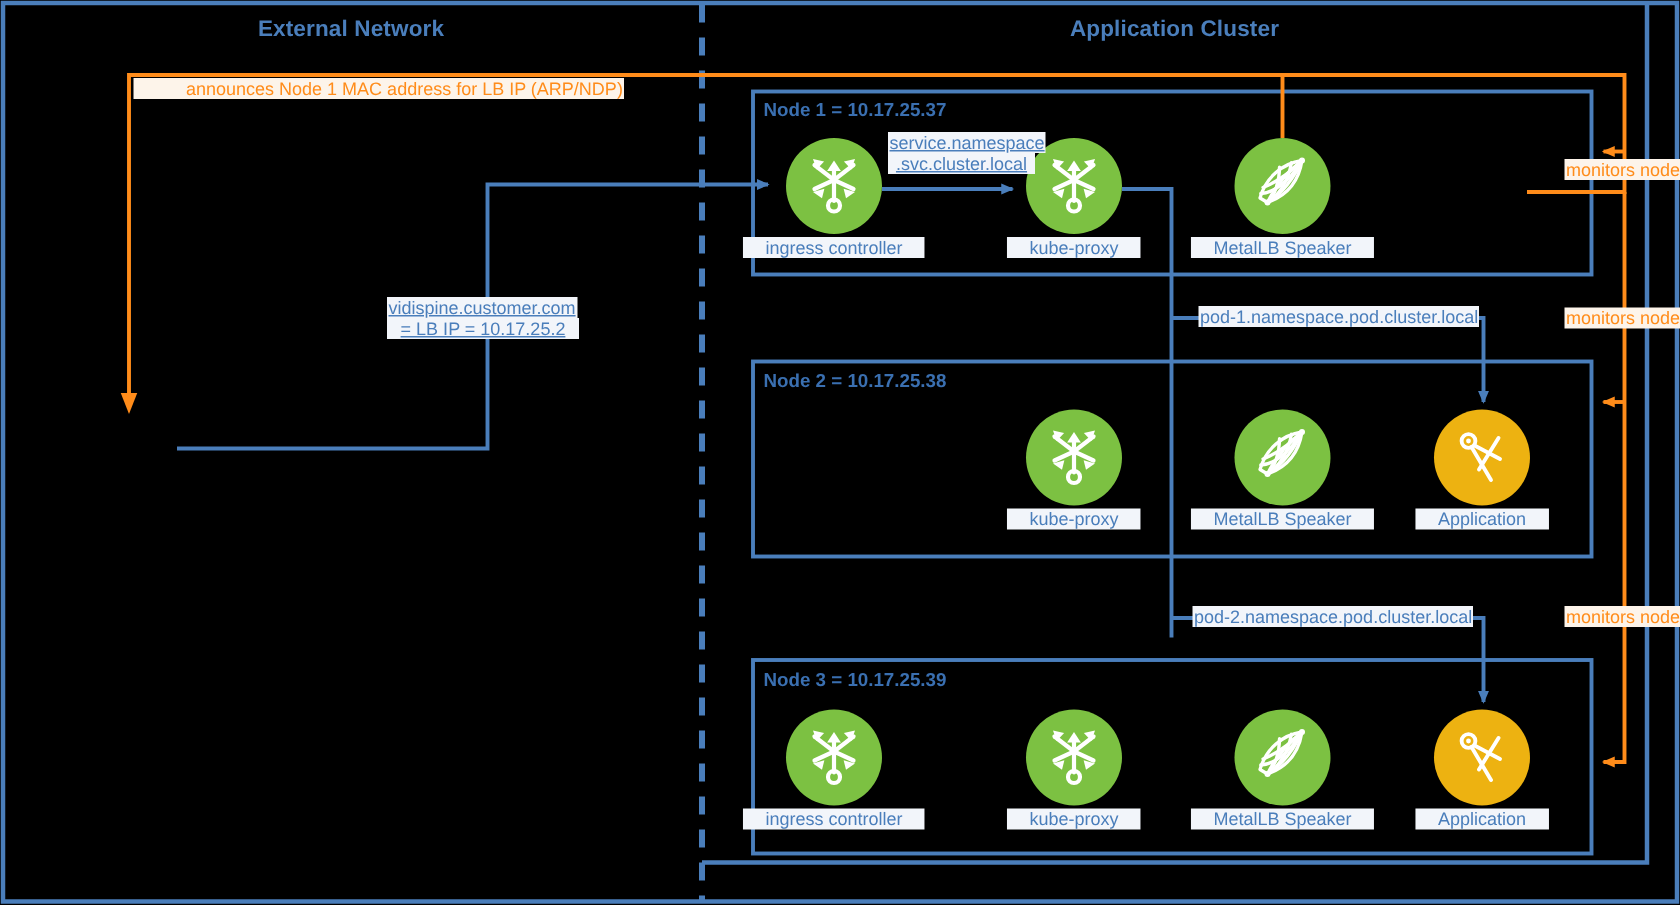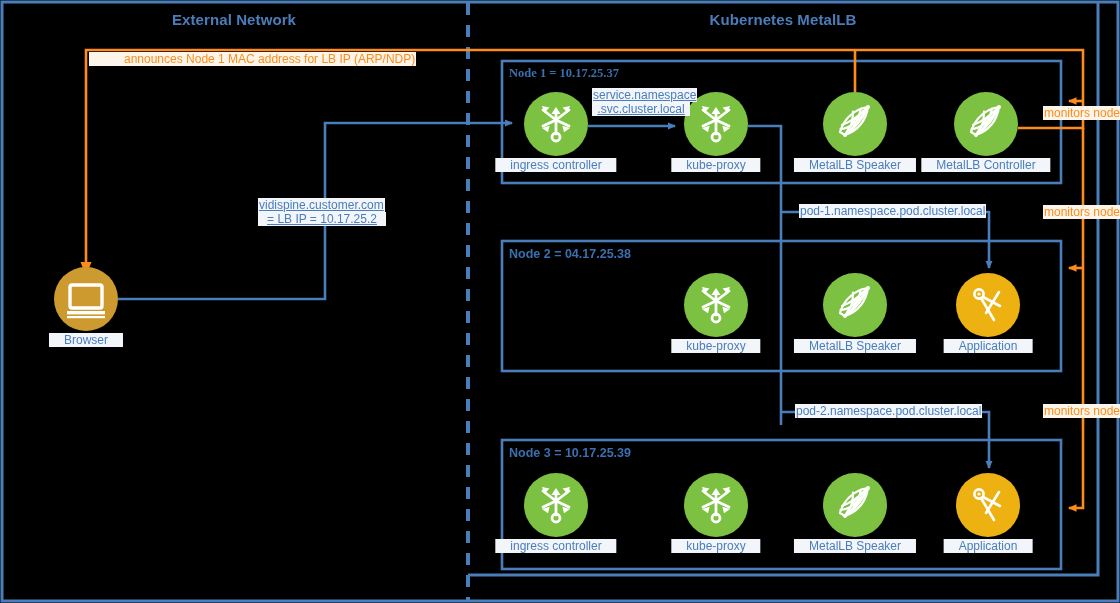--- a/index.html
+++ b/index.html
@@ -80,35 +80,26 @@
     <line x1="588" y1="126" x2="675" y2="126" stroke="#4a7ebb" stroke-width="2.6" marker-end="url(#bArrow)"></line>
 
     <polyline points="748,126 781,126 781,425" fill="none" stroke="#4a7ebb" stroke-width="2.6"></polyline>
 
     <polyline points="781,212 989,212 989,268" fill="none" stroke="#4a7ebb" stroke-width="2.6" marker-end="url(#bArrow)"></polyline>
 
     <polyline points="781,412 989,412 989,468" fill="none" stroke="#4a7ebb" stroke-width="2.6" marker-end="url(#bArrow)"></polyline>
   </svg>
 
   <div class="zone-title" style="left:0;top:11px;width:468px;">External Network</div>
-  <div class="zone-title" style="left:468px;top:11px;width:630px;">Kubernetes MetalLB</div>
-
-  <div class="node-title" style="left:509px;top:66px;font-family:Liberation Serif, serif;">Node 1 = 10.17.25.37</div>
-  <div class="node-title" style="left:509px;top:247px;">Node 2 = 04.17.25.38</div>
+  <div class="zone-title" style="left:468px;top:11px;width:630px;">Application Cluster</div>
+
+  <div class="node-title" style="left:509px;top:66px;">Node 1 = 10.17.25.37</div>
+  <div class="node-title" style="left:509px;top:247px;">Node 2 = 10.17.25.38</div>
   <div class="node-title" style="left:509px;top:446px;">Node 3 = 10.17.25.39</div>
 
-  <div class="icon-wrap" style="left:54px;top:267px;">
-    <div class="icon-circle gold"></div>
-    <svg class="icon-glyph" viewBox="0 0 64 64">
-      <rect x="16" y="18" width="32" height="23" rx="2" fill="none" stroke="#ffffff" stroke-width="3.4"></rect>
-      <rect x="13" y="44" width="38" height="3.4" fill="#ffffff"></rect>
-      <rect x="13" y="49" width="38" height="2.2" fill="#ffffff"></rect>
-    </svg>
-    <div class="node-cap">Browser</div>
-  </div>
 
   <div class="icon-wrap" style="left:524px;top:92px;">
     <div class="icon-circle green"></div>
     <svg class="icon-glyph" viewBox="0 0 64 64">
       <g fill="none" stroke="#ffffff" stroke-width="2.8" stroke-linecap="round">
         <path d="M32 42 L32 19"></path>
         <path d="M32 28 L19 18"></path>
           <path d="M32 28 L45 18"></path>
         <path d="M32 28 L19 34"></path>
           <path d="M32 28 L45 34"></path>
@@ -154,162 +145,145 @@
         <path d="M17.5 37 C25 37 36 30 45 15"></path>
         <path d="M30 19.5 C30 29 27 38 22 43"></path>
         <path d="M38 16.5 C36 27 31 37 22 43"></path>
       </g>
       <circle cx="45" cy="15" r="2" fill="#ffffff"></circle>
       <circle cx="22" cy="43" r="2" fill="#ffffff"></circle>
     </svg>
     <div class="node-cap">MetalLB Speaker</div>
   </div>
 
-  <div class="icon-wrap" style="left:954px;top:92px;">
+
+  <div class="icon-wrap" style="left:684px;top:273px;">
+    <div class="icon-circle green"></div>
+    <svg class="icon-glyph" viewBox="0 0 64 64">
+      <g fill="none" stroke="#ffffff" stroke-width="2.8" stroke-linecap="round">
+        <path d="M32 42 L32 19"></path>
+        <path d="M32 28 L19 18"></path>
+          <path d="M32 28 L45 18"></path>
+        <path d="M32 28 L19 34"></path>
+          <path d="M32 28 L45 34"></path>
+      </g>
+      <path d="M32 15 l4.6 7 h-9.2 z" fill="#ffffff"></path>
+      <path d="M18 14 l7.4 1.6 l-5 5.4 z" fill="#ffffff"></path>
+      <path d="M46 14 l-7.4 1.6 l5 5.4 z" fill="#ffffff"></path>
+      <path d="M18 36 l7.6 -2.2 l-1.6 6.4 z" fill="#ffffff"></path>
+      <path d="M46 36 l-7.6 -2.2 l1.6 6.4 z" fill="#ffffff"></path>
+      <circle cx="32" cy="45" r="4" fill="none" stroke="#ffffff" stroke-width="2.8"></circle>
+    </svg>
+    <div class="node-cap">kube-proxy</div>
+  </div>
+
+  <div class="icon-wrap" style="left:823px;top:273px;">
     <div class="icon-circle green"></div>
     <svg class="icon-glyph" viewBox="0 0 64 64">
       <g fill="none" stroke="#ffffff" stroke-width="2.2" stroke-linecap="round" stroke-linejoin="round">
         <path d="M17 40 C21 26 32 17 45 15 C43 28 36 38 22 43 Z"></path>
         <path d="M45 15 C36 22 28 31 22 43"></path>
         <path d="M19 33 C27 30 36 24 45 15"></path>
         <path d="M22 43 C30 38 38 30 45 15"></path>
         <path d="M17.5 37 C25 37 36 30 45 15"></path>
         <path d="M30 19.5 C30 29 27 38 22 43"></path>
         <path d="M38 16.5 C36 27 31 37 22 43"></path>
       </g>
       <circle cx="45" cy="15" r="2" fill="#ffffff"></circle>
       <circle cx="22" cy="43" r="2" fill="#ffffff"></circle>
     </svg>
-    <div class="node-cap">MetalLB Controller</div>
-  </div>
-
-  <div class="icon-wrap" style="left:684px;top:273px;">
+    <div class="node-cap">MetalLB Speaker</div>
+  </div>
+
+  <div class="icon-wrap" style="left:956px;top:273px;">
+    <div class="icon-circle yellow"></div>
+    <svg class="icon-glyph" viewBox="0 0 64 64">
+      <g fill="none" stroke="#ffffff" stroke-width="2.6" stroke-linecap="round" stroke-linejoin="round">
+        <circle cx="23" cy="21" r="4.6"></circle>
+        <path d="M25 25 L38 47"></path>
+        <path d="M27 24 L44 33"></path>
+        <path d="M43 19 L30 40"></path>
+      </g>
+      <circle cx="23" cy="21" r="1.6" fill="#ffffff"></circle>
+    </svg>
+    <div class="node-cap">Application</div>
+  </div>
+
+  <div class="icon-wrap" style="left:524px;top:473px;">
+    <div class="icon-circle green"></div>
+    <svg class="icon-glyph" viewBox="0 0 64 64">
+      <g fill="none" stroke="#ffffff" stroke-width="2.8" stroke-linecap="round">
+        <path d="M32 42 L32 19"></path>
+        <path d="M32 28 L19 18"></path>
+          <path d="M32 28 L45 18"></path>
+        <path d="M32 28 L19 34"></path>
+          <path d="M32 28 L45 34"></path>
+      </g>
+      <path d="M32 15 l4.6 7 h-9.2 z" fill="#ffffff"></path>
+      <path d="M18 14 l7.4 1.6 l-5 5.4 z" fill="#ffffff"></path>
+      <path d="M46 14 l-7.4 1.6 l5 5.4 z" fill="#ffffff"></path>
+      <path d="M18 36 l7.6 -2.2 l-1.6 6.4 z" fill="#ffffff"></path>
+      <path d="M46 36 l-7.6 -2.2 l1.6 6.4 z" fill="#ffffff"></path>
+      <circle cx="32" cy="45" r="4" fill="none" stroke="#ffffff" stroke-width="2.8"></circle>
+    </svg>
+    <div class="node-cap">ingress controller</div>
+  </div>
+
+  <div class="icon-wrap" style="left:684px;top:473px;">
     <div class="icon-circle green"></div>
     <svg class="icon-glyph" viewBox="0 0 64 64">
       <g fill="none" stroke="#ffffff" stroke-width="2.8" stroke-linecap="round">
         <path d="M32 42 L32 19"></path>
         <path d="M32 28 L19 18"></path>
           <path d="M32 28 L45 18"></path>
         <path d="M32 28 L19 34"></path>
           <path d="M32 28 L45 34"></path>
       </g>
       <path d="M32 15 l4.6 7 h-9.2 z" fill="#ffffff"></path>
       <path d="M18 14 l7.4 1.6 l-5 5.4 z" fill="#ffffff"></path>
       <path d="M46 14 l-7.4 1.6 l5 5.4 z" fill="#ffffff"></path>
       <path d="M18 36 l7.6 -2.2 l-1.6 6.4 z" fill="#ffffff"></path>
       <path d="M46 36 l-7.6 -2.2 l1.6 6.4 z" fill="#ffffff"></path>
       <circle cx="32" cy="45" r="4" fill="none" stroke="#ffffff" stroke-width="2.8"></circle>
     </svg>
     <div class="node-cap">kube-proxy</div>
   </div>
 
-  <div class="icon-wrap" style="left:823px;top:273px;">
+  <div class="icon-wrap" style="left:823px;top:473px;">
     <div class="icon-circle green"></div>
     <svg class="icon-glyph" viewBox="0 0 64 64">
       <g fill="none" stroke="#ffffff" stroke-width="2.2" stroke-linecap="round" stroke-linejoin="round">
         <path d="M17 40 C21 26 32 17 45 15 C43 28 36 38 22 43 Z"></path>
         <path d="M45 15 C36 22 28 31 22 43"></path>
         <path d="M19 33 C27 30 36 24 45 15"></path>
         <path d="M22 43 C30 38 38 30 45 15"></path>
         <path d="M17.5 37 C25 37 36 30 45 15"></path>
         <path d="M30 19.5 C30 29 27 38 22 43"></path>
         <path d="M38 16.5 C36 27 31 37 22 43"></path>
       </g>
       <circle cx="45" cy="15" r="2" fill="#ffffff"></circle>
       <circle cx="22" cy="43" r="2" fill="#ffffff"></circle>
     </svg>
     <div class="node-cap">MetalLB Speaker</div>
   </div>
 
-  <div class="icon-wrap" style="left:956px;top:273px;">
+  <div class="icon-wrap" style="left:956px;top:473px;">
     <div class="icon-circle yellow"></div>
     <svg class="icon-glyph" viewBox="0 0 64 64">
       <g fill="none" stroke="#ffffff" stroke-width="2.6" stroke-linecap="round" stroke-linejoin="round">
         <circle cx="23" cy="21" r="4.6"></circle>
         <path d="M25 25 L38 47"></path>
         <path d="M27 24 L44 33"></path>
         <path d="M43 19 L30 40"></path>
       </g>
       <circle cx="23" cy="21" r="1.6" fill="#ffffff"></circle>
     </svg>
     <div class="node-cap">Application</div>
   </div>
 
-  <div class="icon-wrap" style="left:524px;top:473px;">
-    <div class="icon-circle green"></div>
-    <svg class="icon-glyph" viewBox="0 0 64 64">
-      <g fill="none" stroke="#ffffff" stroke-width="2.8" stroke-linecap="round">
-        <path d="M32 42 L32 19"></path>
-        <path d="M32 28 L19 18"></path>
-          <path d="M32 28 L45 18"></path>
-        <path d="M32 28 L19 34"></path>
-          <path d="M32 28 L45 34"></path>
-      </g>
-      <path d="M32 15 l4.6 7 h-9.2 z" fill="#ffffff"></path>
-      <path d="M18 14 l7.4 1.6 l-5 5.4 z" fill="#ffffff"></path>
-      <path d="M46 14 l-7.4 1.6 l5 5.4 z" fill="#ffffff"></path>
-      <path d="M18 36 l7.6 -2.2 l-1.6 6.4 z" fill="#ffffff"></path>
-      <path d="M46 36 l-7.6 -2.2 l1.6 6.4 z" fill="#ffffff"></path>
-      <circle cx="32" cy="45" r="4" fill="none" stroke="#ffffff" stroke-width="2.8"></circle>
-    </svg>
-    <div class="node-cap">ingress controller</div>
-  </div>
-
-  <div class="icon-wrap" style="left:684px;top:473px;">
-    <div class="icon-circle green"></div>
-    <svg class="icon-glyph" viewBox="0 0 64 64">
-      <g fill="none" stroke="#ffffff" stroke-width="2.8" stroke-linecap="round">
-        <path d="M32 42 L32 19"></path>
-        <path d="M32 28 L19 18"></path>
-          <path d="M32 28 L45 18"></path>
-        <path d="M32 28 L19 34"></path>
-          <path d="M32 28 L45 34"></path>
-      </g>
-      <path d="M32 15 l4.6 7 h-9.2 z" fill="#ffffff"></path>
-      <path d="M18 14 l7.4 1.6 l-5 5.4 z" fill="#ffffff"></path>
-      <path d="M46 14 l-7.4 1.6 l5 5.4 z" fill="#ffffff"></path>
-      <path d="M18 36 l7.6 -2.2 l-1.6 6.4 z" fill="#ffffff"></path>
-      <path d="M46 36 l-7.6 -2.2 l1.6 6.4 z" fill="#ffffff"></path>
-      <circle cx="32" cy="45" r="4" fill="none" stroke="#ffffff" stroke-width="2.8"></circle>
-    </svg>
-    <div class="node-cap">kube-proxy</div>
-  </div>
-
-  <div class="icon-wrap" style="left:823px;top:473px;">
-    <div class="icon-circle green"></div>
-    <svg class="icon-glyph" viewBox="0 0 64 64">
-      <g fill="none" stroke="#ffffff" stroke-width="2.2" stroke-linecap="round" stroke-linejoin="round">
-        <path d="M17 40 C21 26 32 17 45 15 C43 28 36 38 22 43 Z"></path>
-        <path d="M45 15 C36 22 28 31 22 43"></path>
-        <path d="M19 33 C27 30 36 24 45 15"></path>
-        <path d="M22 43 C30 38 38 30 45 15"></path>
-        <path d="M17.5 37 C25 37 36 30 45 15"></path>
-        <path d="M30 19.5 C30 29 27 38 22 43"></path>
-        <path d="M38 16.5 C36 27 31 37 22 43"></path>
-      </g>
-      <circle cx="45" cy="15" r="2" fill="#ffffff"></circle>
-      <circle cx="22" cy="43" r="2" fill="#ffffff"></circle>
-    </svg>
-    <div class="node-cap">MetalLB Speaker</div>
-  </div>
-
-  <div class="icon-wrap" style="left:956px;top:473px;">
-    <div class="icon-circle yellow"></div>
-    <svg class="icon-glyph" viewBox="0 0 64 64">
-      <g fill="none" stroke="#ffffff" stroke-width="2.6" stroke-linecap="round" stroke-linejoin="round">
-        <circle cx="23" cy="21" r="4.6"></circle>
-        <path d="M25 25 L38 47"></path>
-        <path d="M27 24 L44 33"></path>
-        <path d="M43 19 L30 40"></path>
-      </g>
-      <circle cx="23" cy="21" r="1.6" fill="#ffffff"></circle>
-    </svg>
-    <div class="node-cap">Application</div>
-  </div>
-
   <div class="olbl" style="left:89px;top:52px;padding-left:35px;">announces Node 1 MAC address for LB IP (ARP/NDP)</div>
 
   <div class="lbl ctr" style="left:258px;top:198px;">vidispine.customer.com</div>
   <div class="lbl ctr" style="left:258px;top:212px;width:126px;">= LB IP = 10.17.25.2</div>
 
   <div class="lbl ctr" style="left:592px;top:88px;">service.namespace</div>
   <div class="lbl ctr" style="left:592px;top:102px;width:96px;">.svc.cluster.local</div>
 
   <div class="lbl" style="left:799px;top:204px;">pod-1.namespace.pod.cluster.local</div>
   <div class="lbl" style="left:795px;top:404px;">pod-2.namespace.pod.cluster.local</div>

